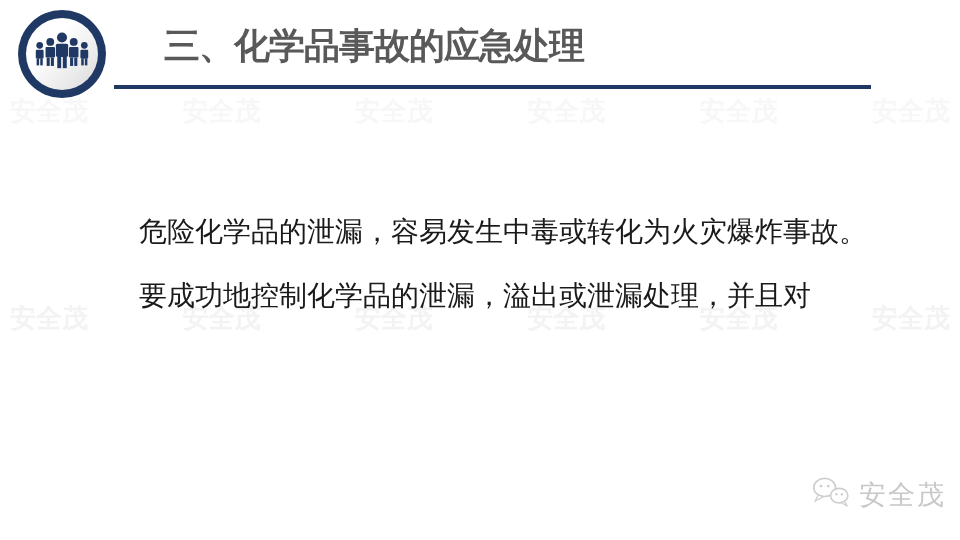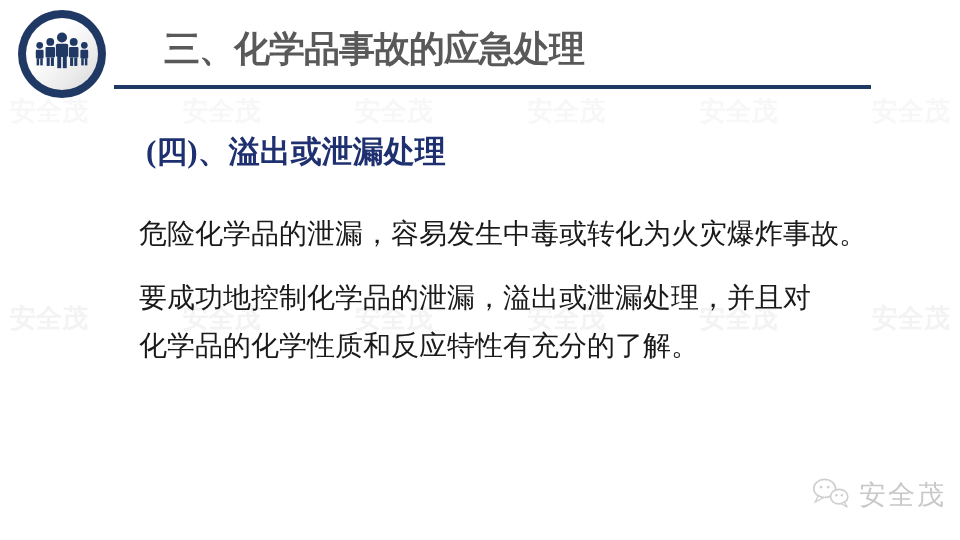--- a/index.html
+++ b/index.html
@@ -1,18 +1,18 @@
 <!DOCTYPE html>
 <html><head>
 <meta charset="utf-8">
 <style>
   html,body{margin:0;padding:0;background:#ffffff;}
   .slide{
     position:relative;width:960px;height:540px;background:#ffffff;overflow:hidden;
-    font-family:Liberation Serif, serif;
+    font-family:Liberation Mono, monospace;
   }
   
   .logo{
     position:absolute;left:18px;top:10px;width:88px;height:88px;border-radius:50%;
     background:#1f3864;display:flex;align-items:center;justify-content:center;z-index:3;
   }
   .logo-inner{
     width:72px;height:72px;border-radius:50%;
     background:linear-gradient(135deg,#ffffff 35%,#ececec 70%,#d7d7d7 100%);
     display:flex;align-items:center;justify-content:center;
@@ -103,29 +103,27 @@
   </div>
   <div class="faint-row row-mid">
     <span>安全茂</span>
     <span>安全茂</span>
     <span>安全茂</span>
     <span>安全茂</span>
     <span>安全茂</span>
     <span>安全茂</span>
   </div>
 
-  <div class="section-subtitle">(四)、溢出或泄漏处理</div>
 
   <div class="body-copy">
     <p class="body-par">
       <span class="body-line">危险化学品的泄漏，容易发生中毒或转化为火灾爆炸事故。</span><br>
     </p>
     <p class="body-par">
       <span class="body-line">要成功地控制化学品的泄漏，溢出或泄漏处理，并且对</span><br>
-      <span class="body-line">化学品的化学性质和反应特性有充分的了解。</span>
     </p>
   </div>
 
   <div class="brand-watermark">
     <span>
       <svg width="40" height="34" viewBox="0 0 44 36" xmlns="http://www.w3.org/2000/svg">
         <g fill="#ffffff" stroke="#cfcfcf" stroke-width="1.8">
           <ellipse cx="15" cy="13" rx="12" ry="10"></ellipse>
           <path d="M8 21 L4.5 28 L13 23.5 Z" stroke-width="1.4"></path>
           <ellipse cx="31" cy="22" rx="9.5" ry="8"></ellipse>

